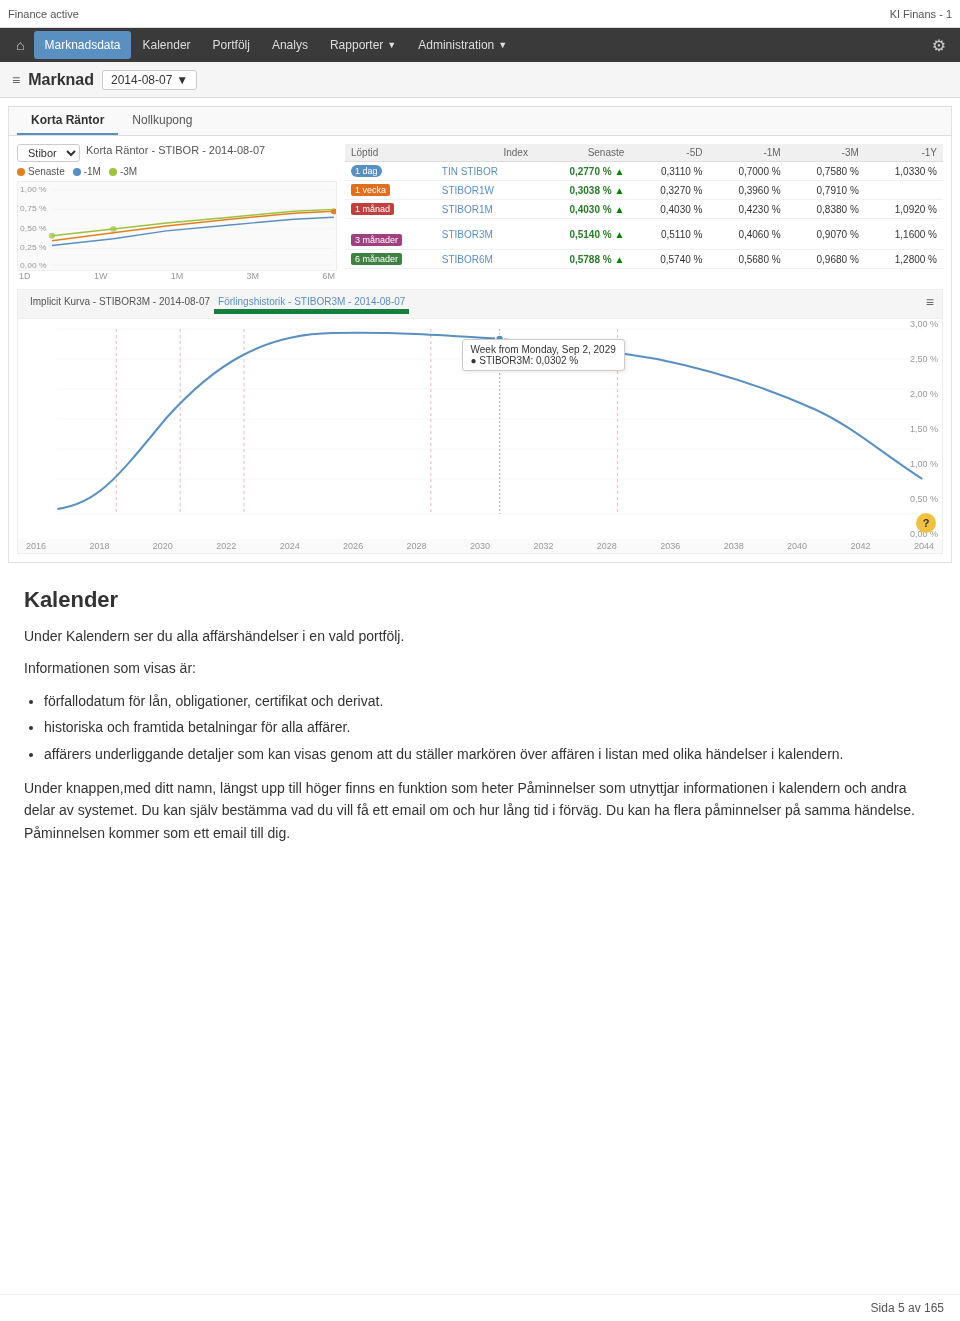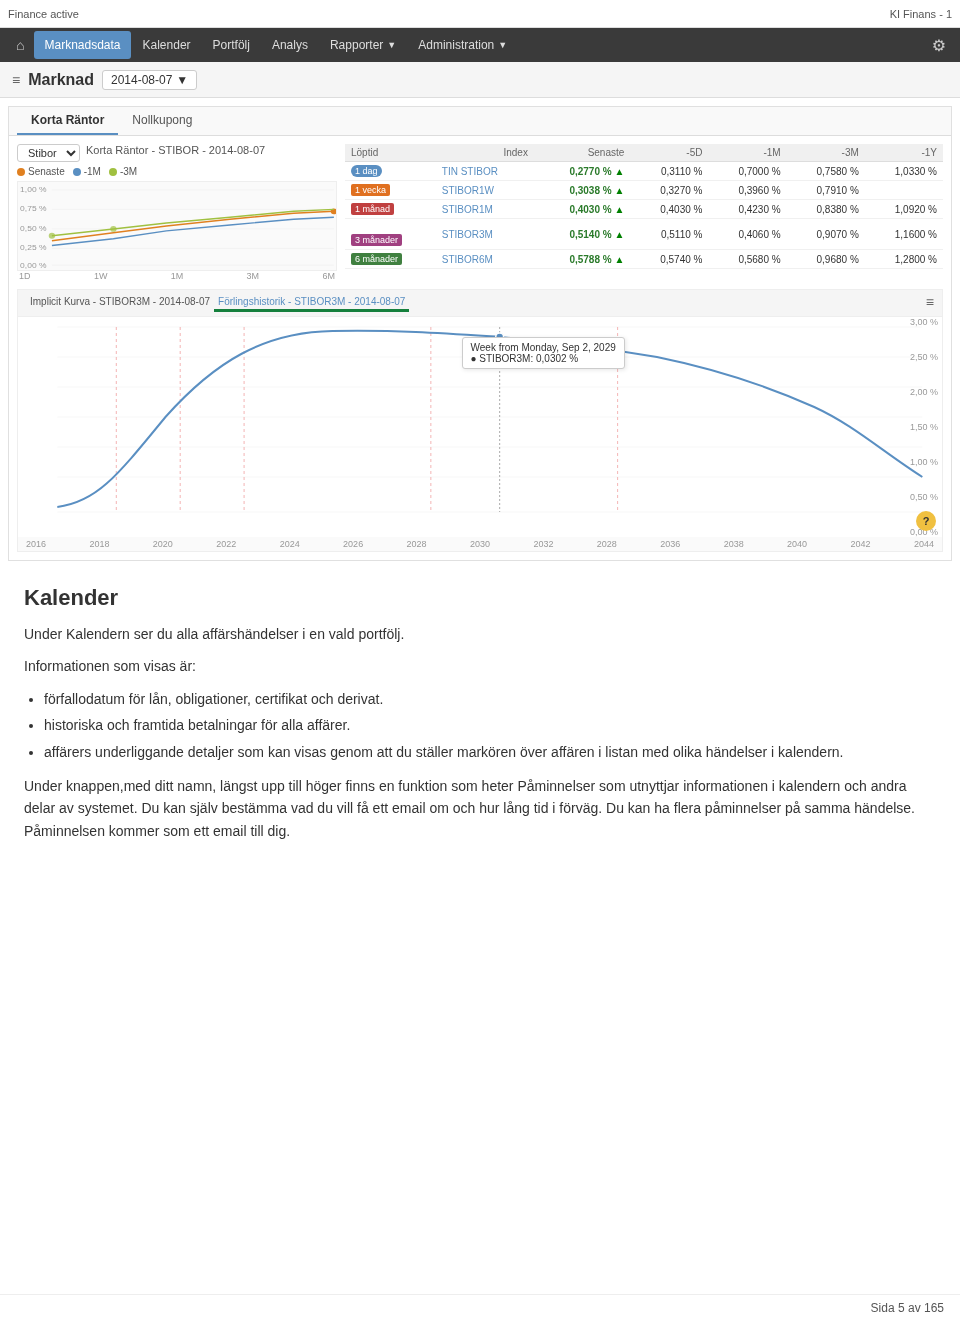--- a/index.html
+++ b/index.html
@@ -239,21 +239,21 @@
       border-bottom: 1px solid #eee;
     }
     .implicit-chart-tab {
       font-size: 10px;
       color: #555;
       cursor: pointer;
       padding: 2px 4px;
     }
     .implicit-chart-tab.active {
       color: #5a8fc2;
-      border-bottom: 3px solid #15803d;
+      border-bottom: 5px solid #15803d;
     }
     .big-chart-container {
       position: relative;
       height: 220px;
       background: #fff;
     }
     .big-chart-container svg {
       width: 100%;
       height: 100%;
     }

